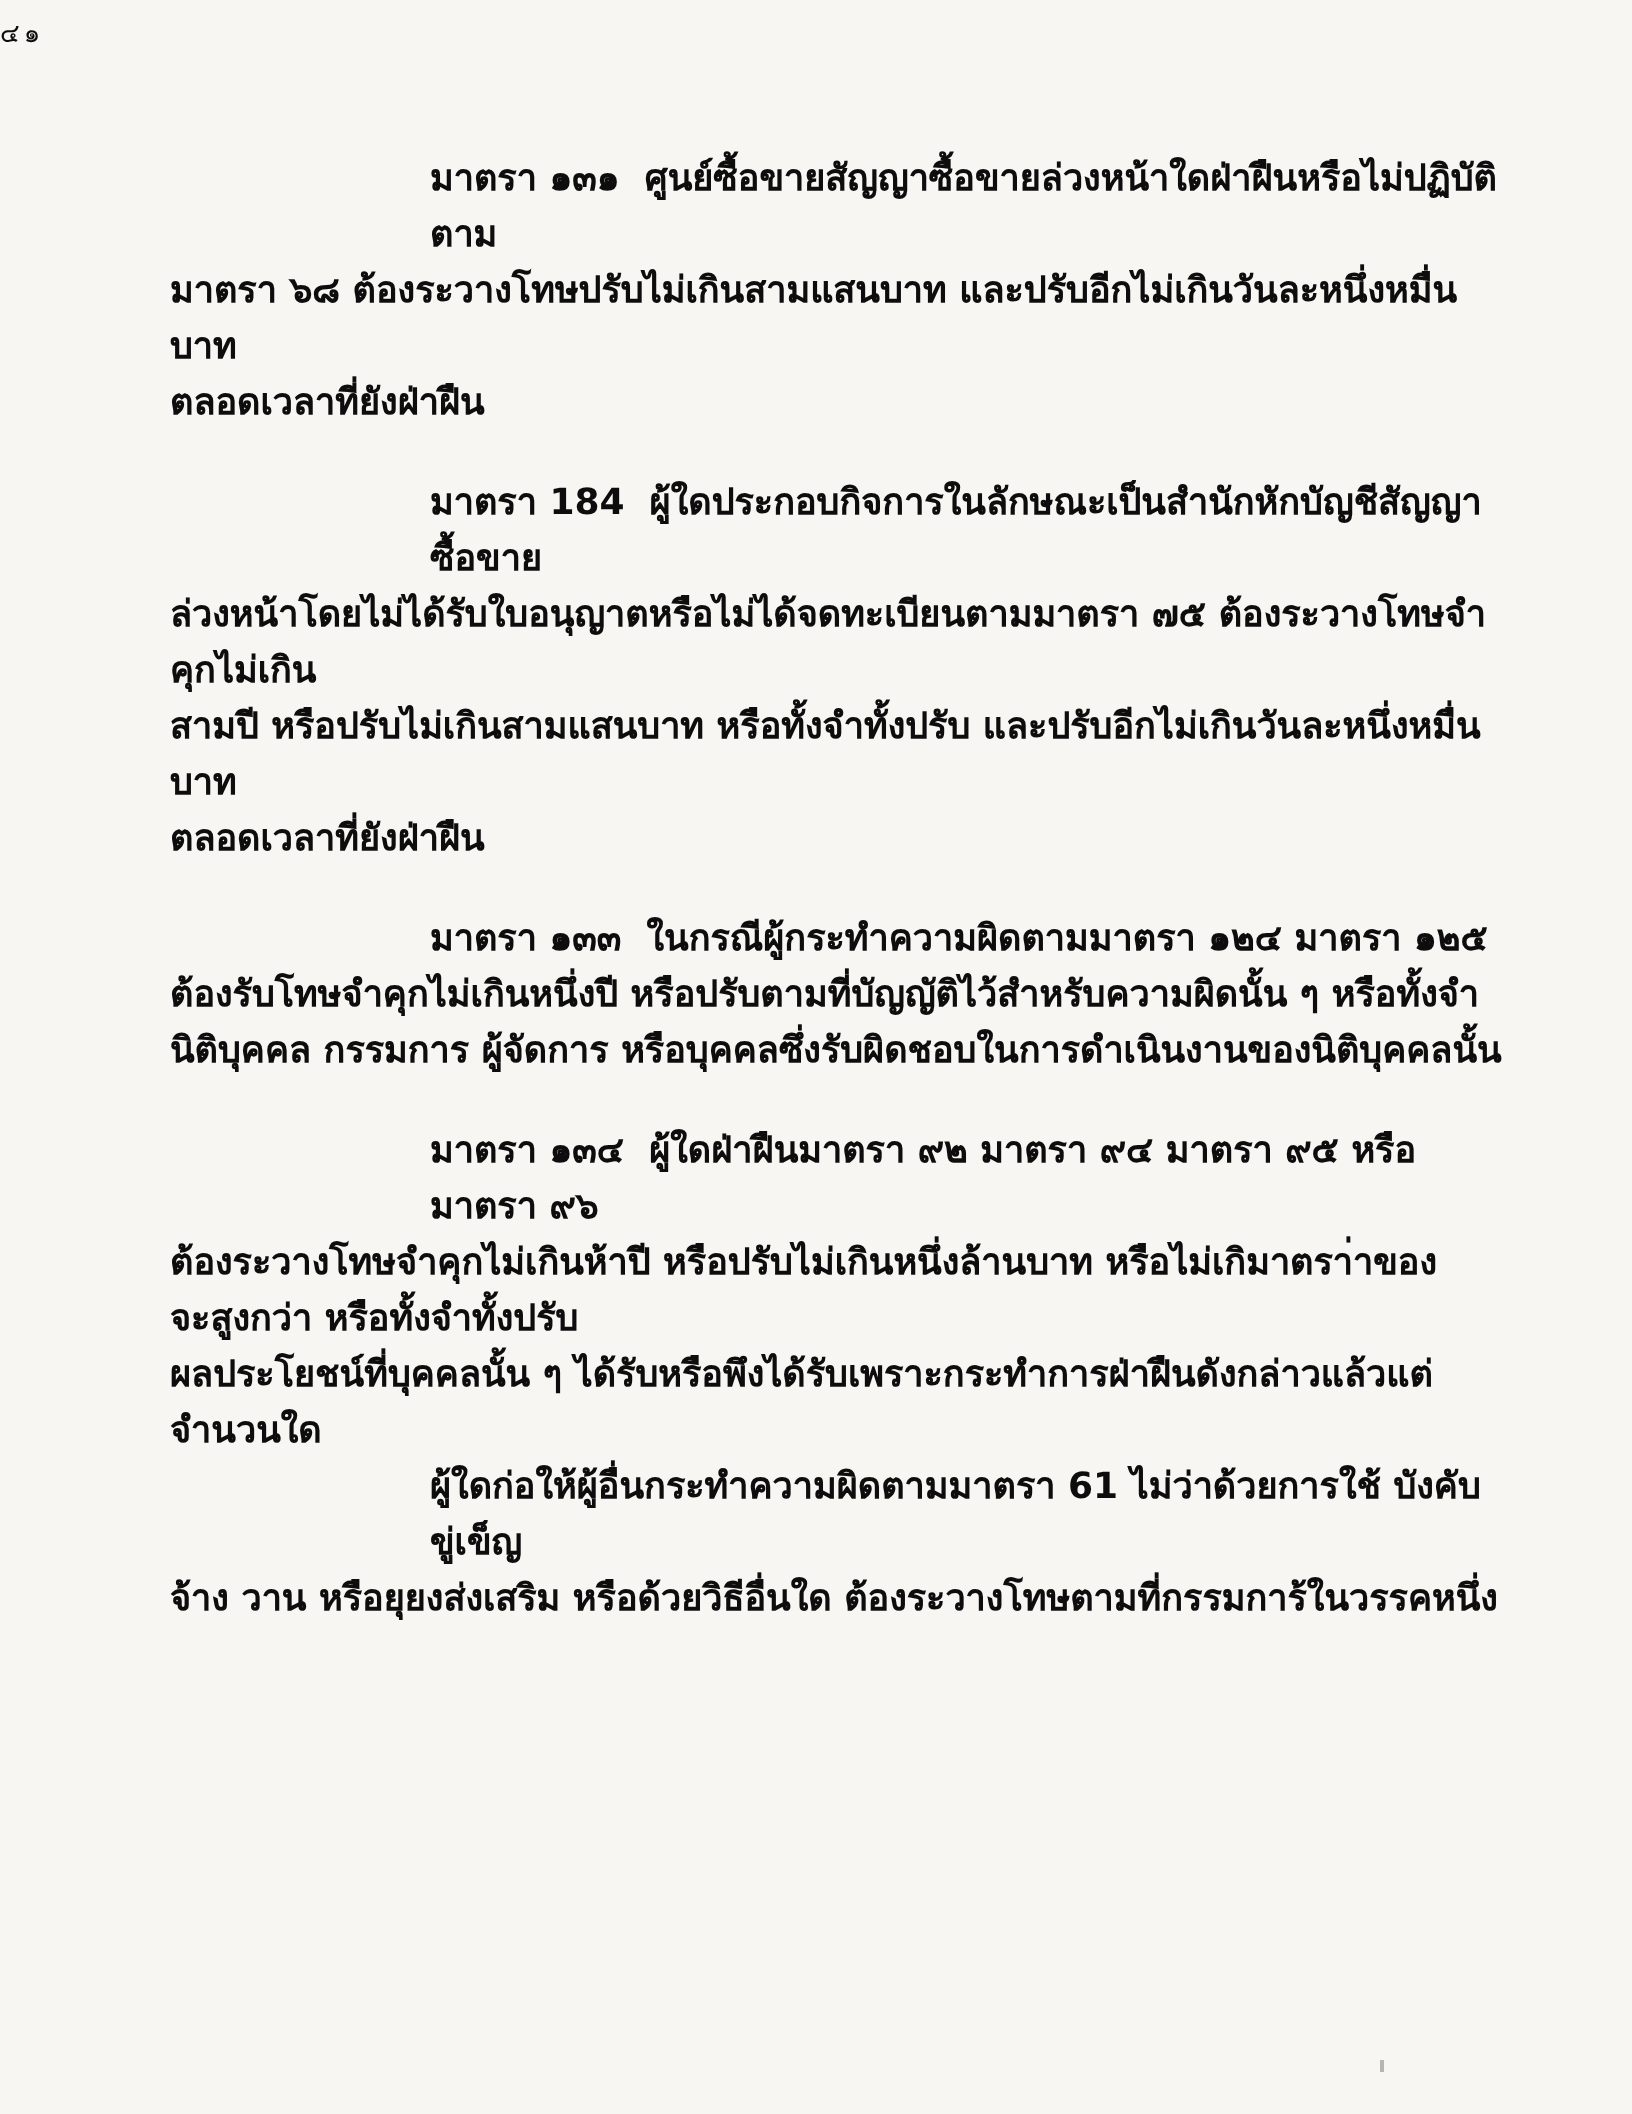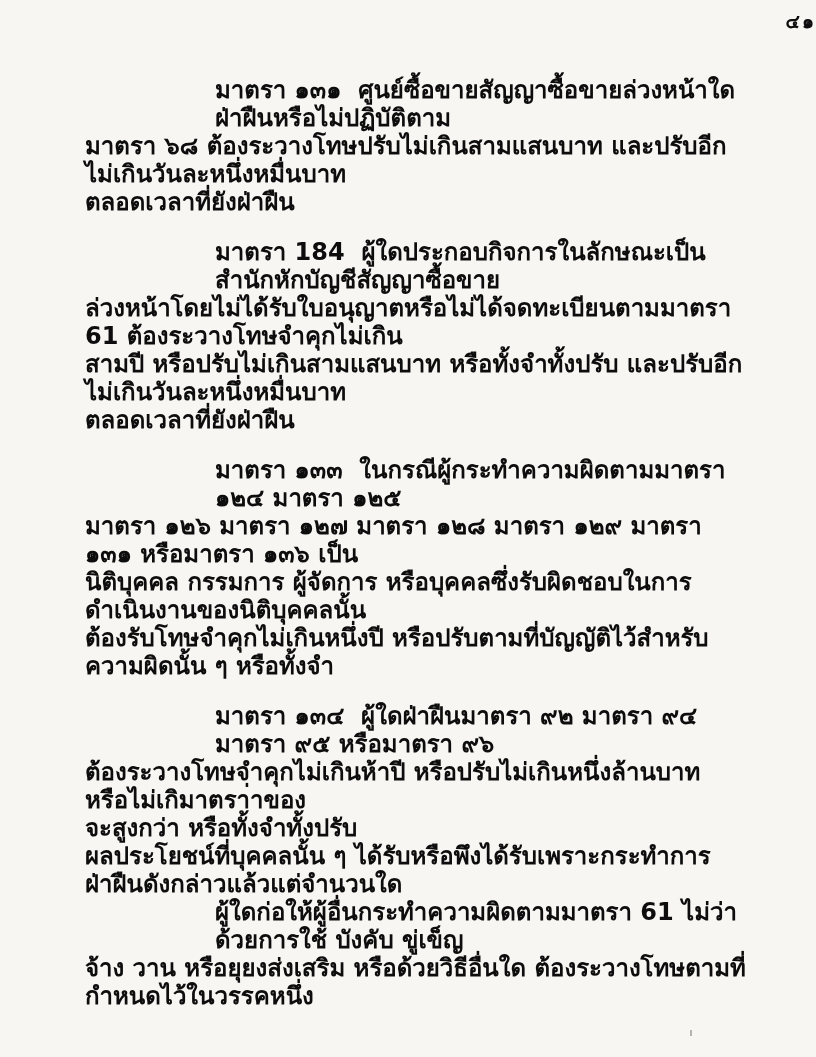--- a/index.html
+++ b/index.html
@@ -15,31 +15,31 @@
     background: #f7f6f3;
     color: #0d0d0d;
     font-family: "DejaVu Sans", sans-serif;
     overflow: hidden;
   }
   .page-number {
     position: absolute;
     top: 6px;
     left: 0;
     width: 100%;
-    text-align: right;
-    font-size: 19px;
-    font-weight: 700;
+    text-align: left;
+    font-size: 13px;
+    font-weight: 400;
     letter-spacing: 2px;
   }
   .doc-body {
     position: absolute;
     top: 76px;
     left: 85px;
     width: 666px;
-    font-size: 24px;
+    font-size: 18px;
     line-height: 28px;
     font-weight: 600;
     text-rendering: optimizeLegibility;
   }
   .para {
     margin: 0;
     padding: 0;
   }
   .para.spaced {
     margin-top: 22px;
@@ -69,36 +69,35 @@
   <div class="page-number">๔๑</div>
 
   <div class="doc-body" id="doc-body">
       <p class="para">
         <span class="line indent">มาตรา ๑๓๑  ศูนย์ซื้อขายสัญญาซื้อขายล่วงหน้าใดฝ่าฝืนหรือไม่ปฏิบัติตาม</span>
         <span class="line">มาตรา ๖๘ ต้องระวางโทษปรับไม่เกินสามแสนบาท และปรับอีกไม่เกินวันละหนึ่งหมื่นบาท</span>
         <span class="line">ตลอดเวลาที่ยังฝ่าฝืน</span>
       </p>
       <p class="para spaced">
         <span class="line indent">มาตรา 184  ผู้ใดประกอบกิจการในลักษณะเป็นสำนักหักบัญชีสัญญาซื้อขาย</span>
-        <span class="line">ล่วงหน้าโดยไม่ได้รับใบอนุญาตหรือไม่ได้จดทะเบียนตามมาตรา 61 ต้องระวางโทษจำคุกไม่เกิน</span>
+        <span class="line">ล่วงหน้าโดยไม่ได้รับใบอนุญาตหรือไม่ได้จดทะเบียนตามมาตรา ๗๕ ต้องระวางโทษจำคุกไม่เกิน</span>
         <span class="line">สามปี หรือปรับไม่เกินสามแสนบาท หรือทั้งจำทั้งปรับ และปรับอีกไม่เกินวันละหนึ่งหมื่นบาท</span>
         <span class="line">ตลอดเวลาที่ยังฝ่าฝืน</span>
       </p>
       <p class="para spaced">
         <span class="line indent">มาตรา ๑๓๓  ในกรณีผู้กระทำความผิดตามมาตรา ๑๒๔ มาตรา ๑๒๕</span>
-        <span class="line">มาตรา ๑๒๖ มาตรา ๑๒๗ มาตรา ๑๒๘ มาตรา ๑๒๙ มาตรา ๑๓๑ หรือมาตรา ๑๓๖ เป็น</span>
+        <span class="line">ต้องรับโทษจำคุกไม่เกินหนึ่งปี หรือปรับตามที่บัญญัติไว้สำหรับความผิดนั้น ๆ หรือทั้งจำ</span>
         <span class="line">นิติบุคคล กรรมการ ผู้จัดการ หรือบุคคลซึ่งรับผิดชอบในการดำเนินงานของนิติบุคคลนั้น</span>
-        <span class="line">ต้องรับโทษจำคุกไม่เกินหนึ่งปี หรือปรับตามที่บัญญัติไว้สำหรับความผิดนั้น ๆ หรือทั้งจำ</span>
       </p>
       <p class="para spaced">
         <span class="line indent">มาตรา ๑๓๔  ผู้ใดฝ่าฝืนมาตรา ๙๒ มาตรา ๙๔ มาตรา ๙๕ หรือมาตรา ๙๖</span>
         <span class="line">ต้องระวางโทษจำคุกไม่เกินห้าปี หรือปรับไม่เกินหนึ่งล้านบาท หรือไม่เกิมาตรา่าของ</span>
         <span class="line">จะสูงกว่า หรือทั้งจำทั้งปรับ</span>
         <span class="line">ผลประโยชน์ที่บุคคลนั้น ๆ ได้รับหรือพึงได้รับเพราะกระทำการฝ่าฝืนดังกล่าวแล้วแต่จำนวนใด</span>
       </p>
       <p class="para">
         <span class="line indent">ผู้ใดก่อให้ผู้อื่นกระทำความผิดตามมาตรา 61 ไม่ว่าด้วยการใช้ บังคับ ขู่เข็ญ</span>
-        <span class="line">จ้าง วาน หรือยุยงส่งเสริม หรือด้วยวิธีอื่นใด ต้องระวางโทษตามที่กำหนดไว้ในวรรคหนึ่ง</span>
+        <span class="line">จ้าง วาน หรือยุยงส่งเสริม หรือด้วยวิธีอื่นใด ต้องระวางโทษตามที่กรรมการ้ในวรรคหนึ่ง</span>
       </p>
     </div>
 
   <div class="speck"></div>
 </div>
 
 </body></html>

